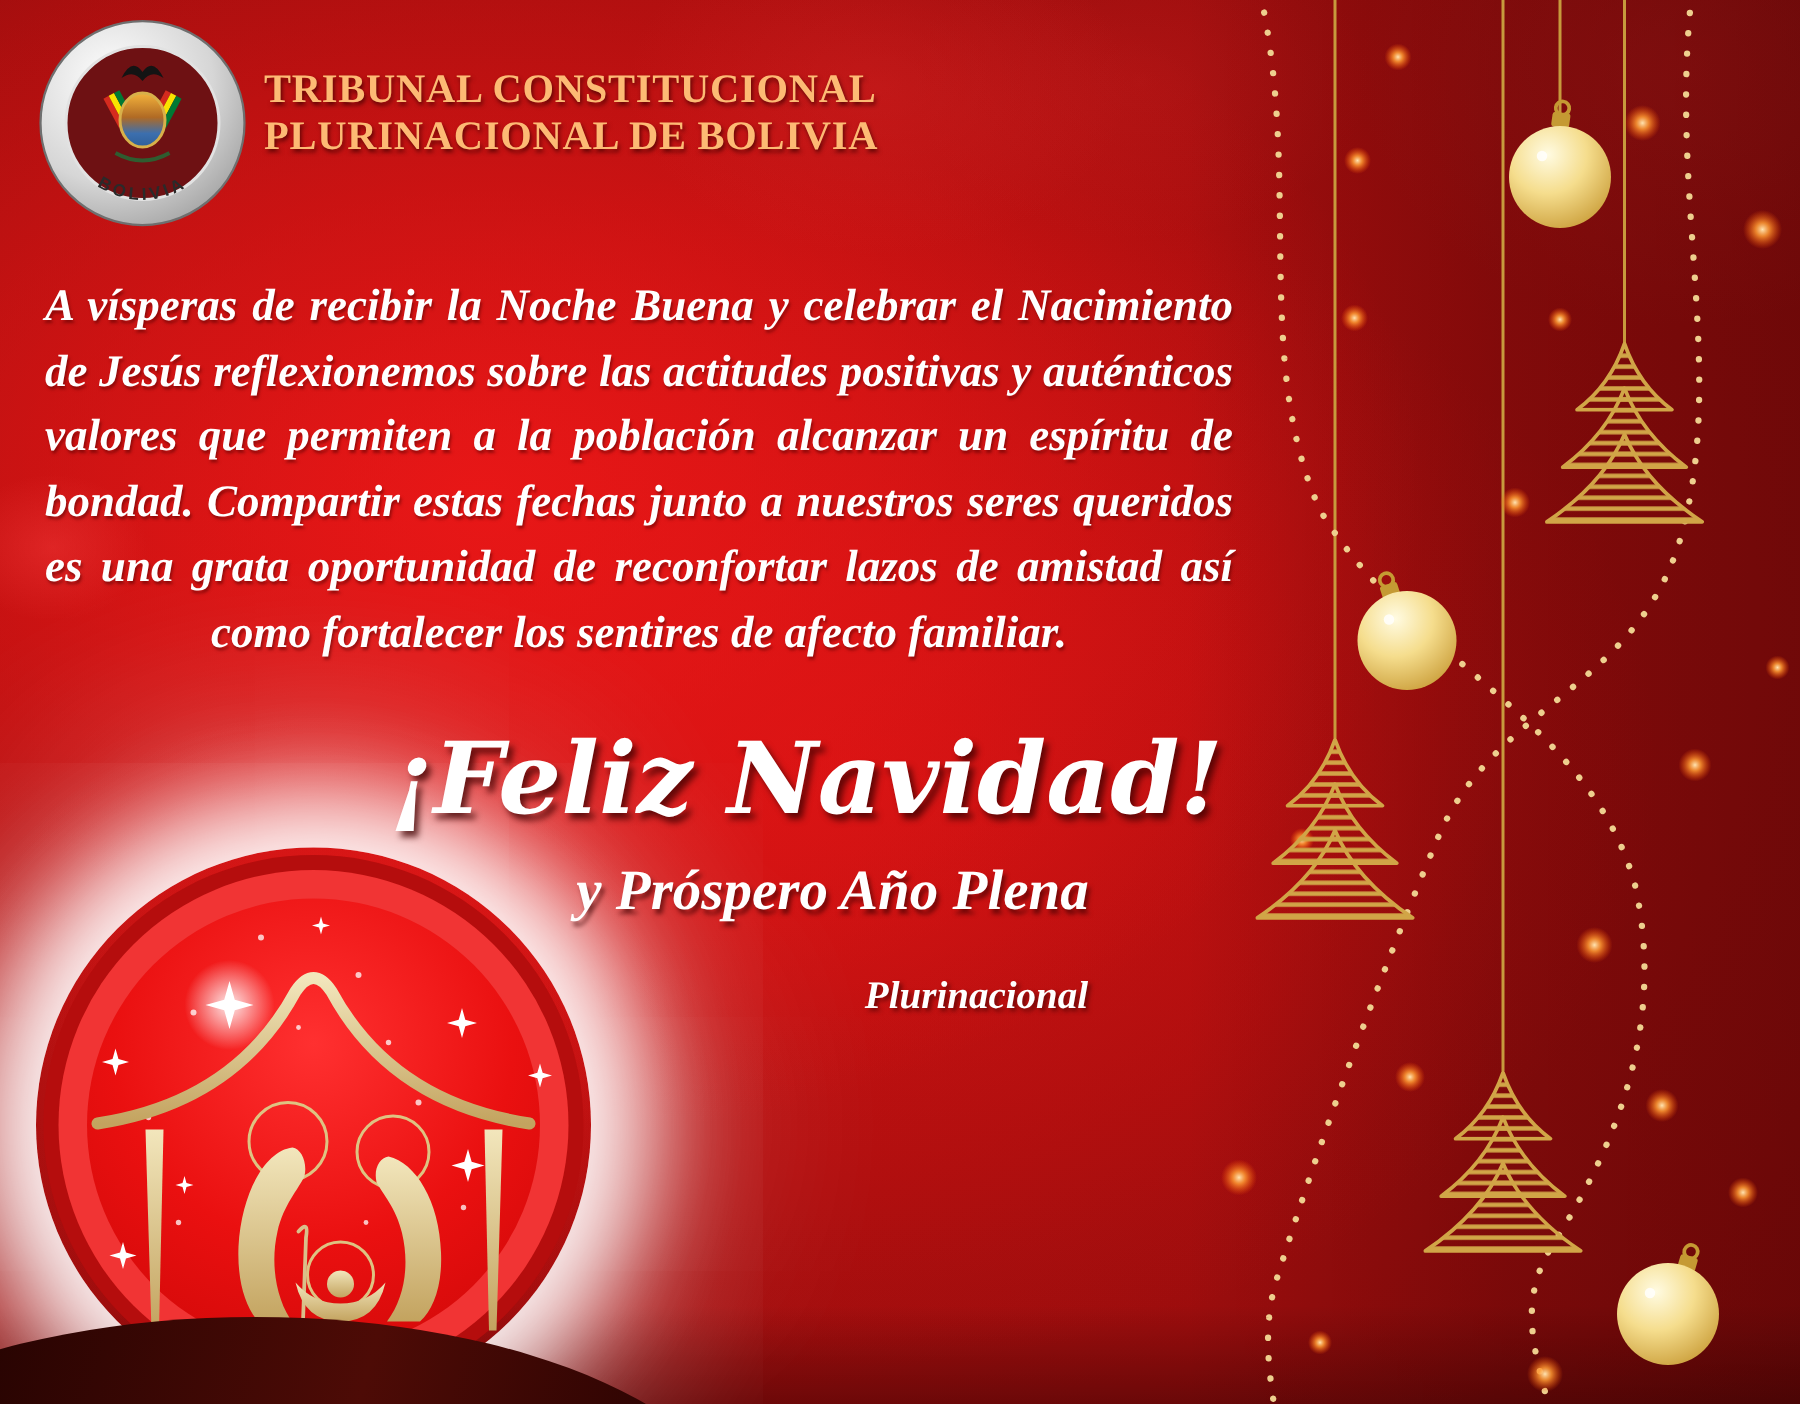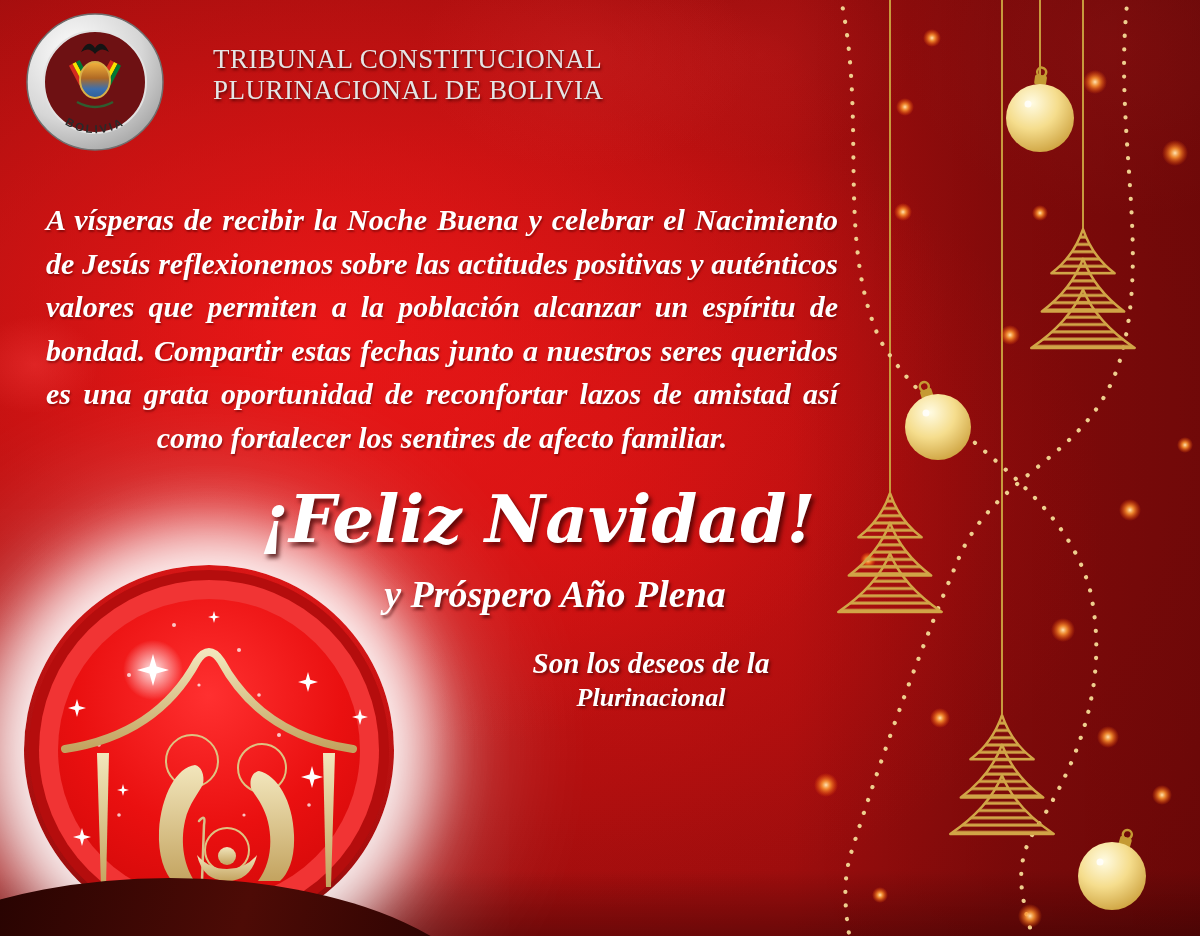--- a/index.html
+++ b/index.html
@@ -29,26 +29,26 @@
 
   
   .globe-glow{position:absolute;left:24px;top:565px;width:370px;height:370px;border-radius:50%;
     box-shadow:0 0 60px 35px rgba(255,255,255,.92), 0 0 130px 70px rgba(255,255,255,.38);}
   .globe{position:absolute;left:9px;top:555px;}
   .hill{position:absolute;left:-160px;top:878px;width:660px;height:300px;border-radius:50%;
     background:linear-gradient(105deg,#1a0100 8%,#4d0b06 56%,#250201 92%);}
 
   
   .logo{position:absolute;left:25px;top:12px;}
-  .header-text{position:absolute;left:176px;top:44px;color:#e5e5e5;font-weight:normal;
+  .header-text{position:absolute;left:176px;top:44px;color:#fdba74;font-weight:bold;
     font-size:27px;line-height:31px;letter-spacing:.5px;
-    text-shadow:1px 2px 3px rgba(70,0,0,.8);white-space:nowrap;margin-left:37px;}
-
-  
-  .message{position:absolute;left:30px;top:182px;width:792px;margin:16px;color:#fff;
+    text-shadow:1px 2px 3px rgba(70,0,0,.8);white-space:nowrap;}
+
+  
+  .message{position:absolute;left:30px;top:182px;width:792px;margin:0;color:#fff;
     font-size:30px;line-height:43.5px;font-weight:bold;font-style:italic;
     text-align:justify;text-align-last:center;-moz-text-align-last:center;
     text-shadow:1px 2px 2px rgba(90,0,0,.55);}
 
   
   .greet-main{position:absolute;left:260px;top:480px;width:590px;text-align:left;color:#fff;
     font-family:"DejaVu Serif",serif;font-style:italic;font-weight:bold;font-size:66px;
     text-shadow:3px 4px 4px rgba(60,0,0,.75);white-space:nowrap;}
   .greet-sub{position:absolute;left:260px;top:572px;width:590px;text-align:center;color:#fff;
     font-style:italic;font-weight:bold;font-size:38px;
@@ -278,17 +278,16 @@
     <div>TRIBUNAL CONSTITUCIONAL</div>
     <div>PLURINACIONAL DE BOLIVIA</div>
   </div>
 
   <p class="message">A vísperas de recibir la Noche Buena y celebrar el Nacimiento de Jesús reflexionemos sobre las actitudes positivas y auténticos valores que permiten a la población alcanzar un espíritu de bondad. Compartir estas fechas junto a nuestros seres queridos es una grata oportunidad de reconfortar lazos de amistad así como fortalecer los sentires de afecto familiar.</p>
 
   <div class="greet-main">¡Feliz Navidad!</div>
   <div class="greet-sub">y Próspero Año Plena</div>
 
   <div class="signature">
-    <div class="sig-1">Son los deseos de la</div>
     <div class="sig-4">Plurinacional</div>
   </div>
 
 </div>
 
 </body></html>

